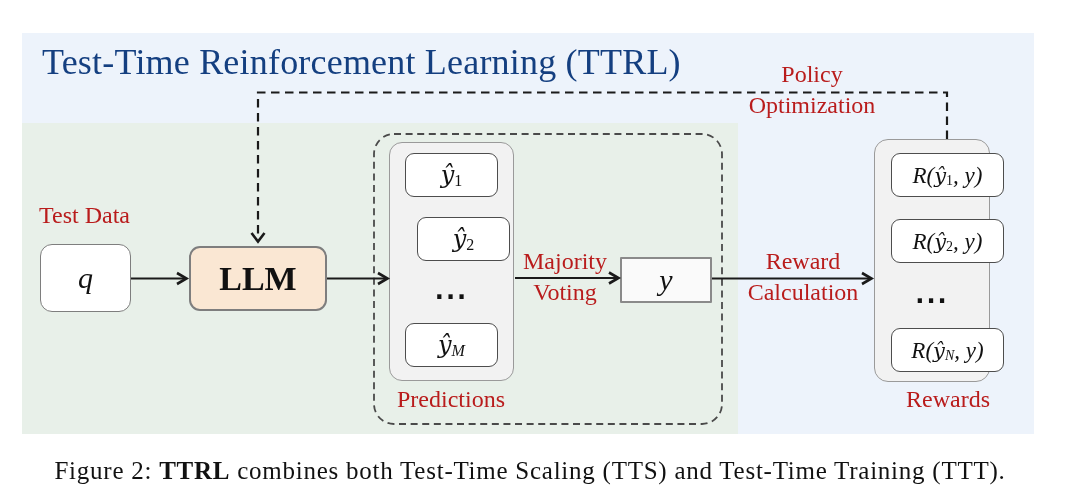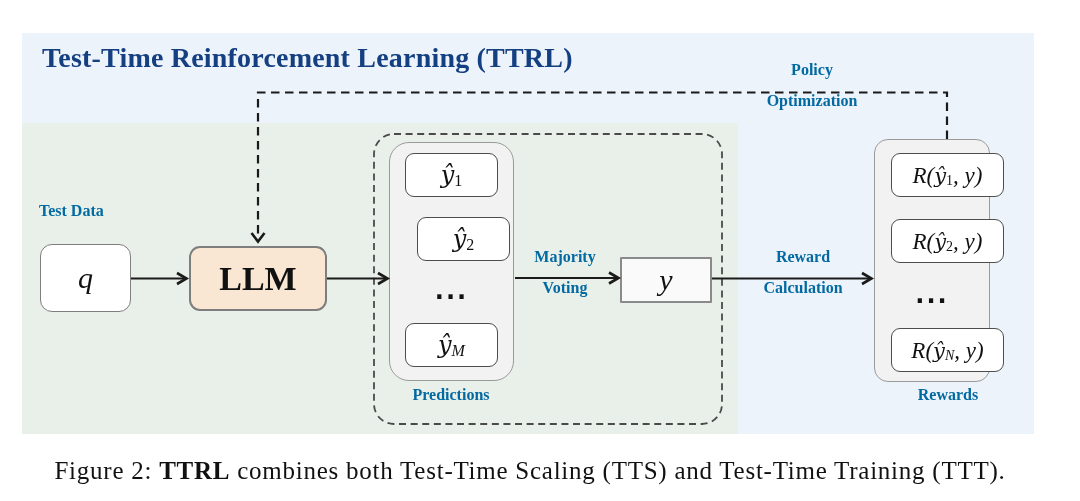--- a/index.html
+++ b/index.html
@@ -4,42 +4,42 @@
 <style>
   html,body{margin:0;padding:0;}
   body{width:1080px;height:501px;background:#ffffff;overflow:hidden;
        font-family:"Liberation Serif",serif;}
   #stage{position:relative;width:1080px;height:501px;background:#ffffff;}
   .abs{position:absolute;}
   
   #blue-region{left:22px;top:33px;width:1012px;height:401px;background:var(--blue_bg);}
   #green-region{left:0px;top:90px;width:716px;height:311px;background:var(--green_bg);}
   
-  #title{left:20px;top:10.5px;font-weight:bold;font-size:28px;line-height:1;
+  #title{left:20px;top:10.5px;font-weight:normal;font-size:36px;line-height:1;
          color:var(--title_navy);letter-spacing:0.2px;white-space:nowrap;}
   
-  .dlabel{font-weight:bold;font-size:16px;line-height:1;color:#0369a1;white-space:nowrap;}
+  .dlabel{font-weight:normal;font-size:24px;line-height:1;color:#b91c1c;white-space:nowrap;}
   .centered{transform:translateX(-50%);text-align:center;}
   
   .node{display:flex;align-items:center;justify-content:center;box-sizing:border-box;}
   #q-node{left:40px;top:244px;width:91px;height:68px;background:#ffffff;
           border:1.8px solid #7e7e7e;border-radius:12px;}
   #llm-node{left:189px;top:246px;width:138px;height:65px;background:var(--llm_fill);
             border:2px solid #7e7e7e;border-radius:11px;}
   #y-node{left:620px;top:256.5px;width:92px;height:46px;background:#fafafa;
           border:2px solid #8a8a8a;border-radius:1px;}
   .math{font-style:italic;font-family:"Liberation Serif",serif;color:#111;}
   #q-node .math{font-size:30px;}
   #llm-node span{font-weight:bold;font-size:34px;color:#111;}
   #y-node .math{font-size:30px;}
   
   #predictions-container{left:373px;top:133px;width:350px;height:292px;}
   
   .panel{background:var(--panel_fill);border:1.6px solid #9a9a9a;box-sizing:border-box;}
-  #predictions-panel{left:389px;top:142px;width:125px;height:239px;border-radius:20px;}
+  #predictions-panel{left:389px;top:142px;width:125px;height:239px;border-radius:13px;}
   #rewards-panel{left:874px;top:139px;width:116px;height:243px;border-radius:14px;}
   
   .wbox{position:absolute;background:#ffffff;border:1.7px solid #4d4d4d;border-radius:9px;
         box-sizing:border-box;display:flex;align-items:center;justify-content:center;}
   .pbox{left:15px;width:93px;height:44px;}
   .rbox{left:16px;width:113px;height:44px;}
   .mrow{white-space:nowrap;line-height:1;}
   .pbox sub.ms{font-size:16px;}
   .rbox .mi{font-size:23px;}
   .rbox sub.ms{font-size:14px;}

